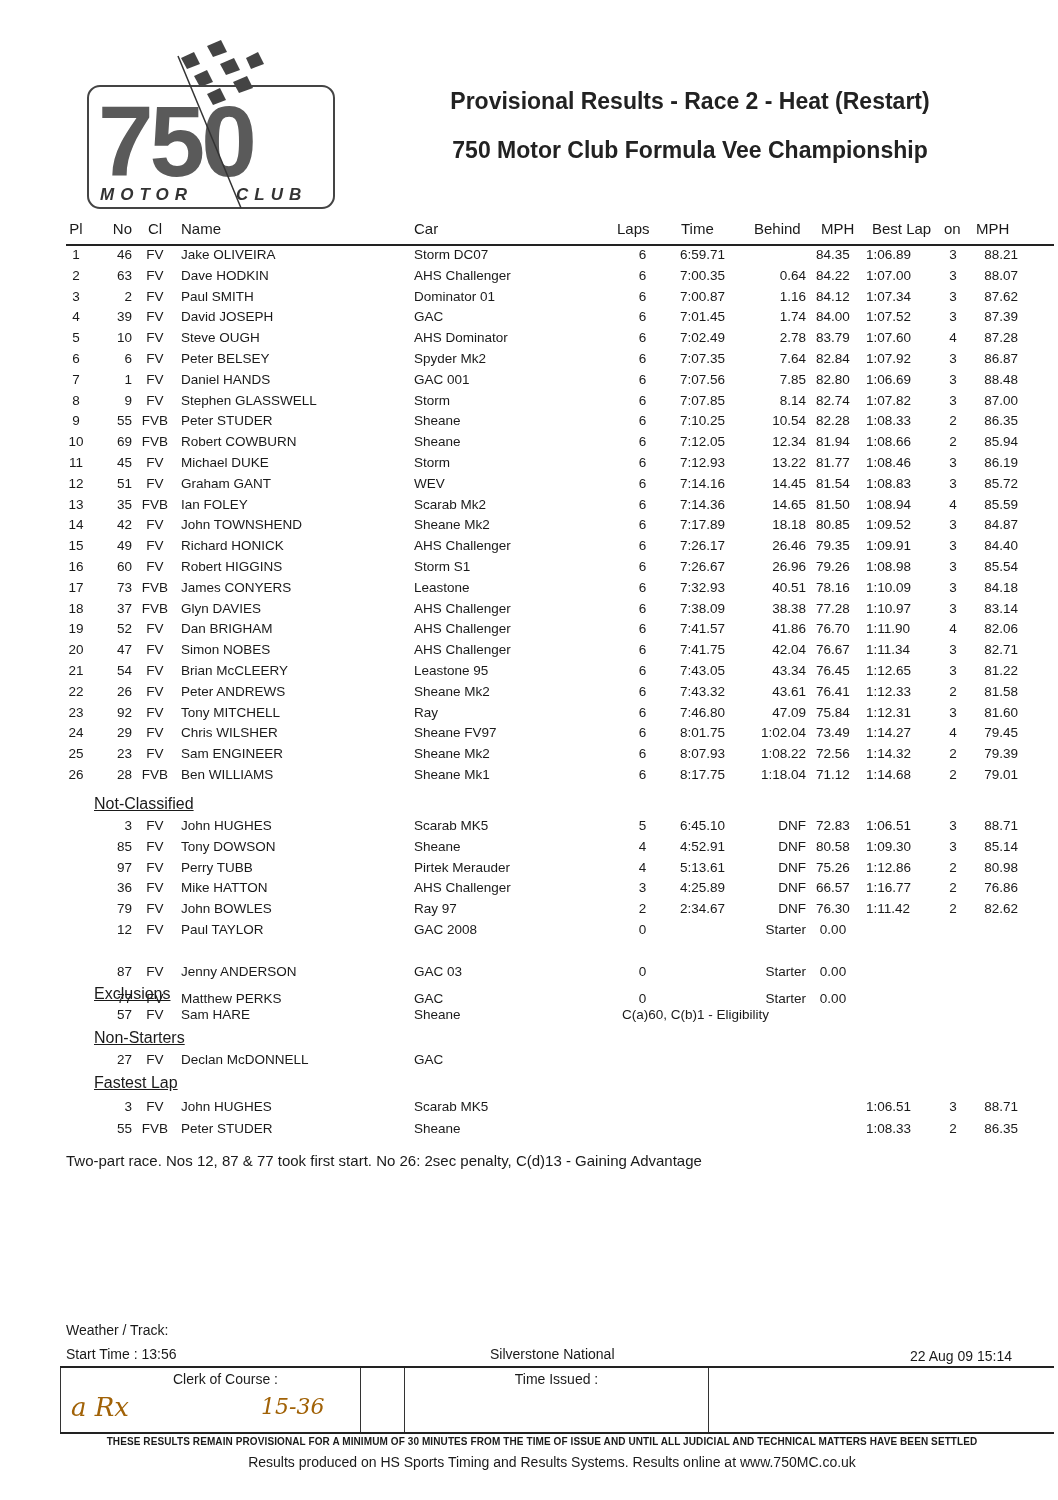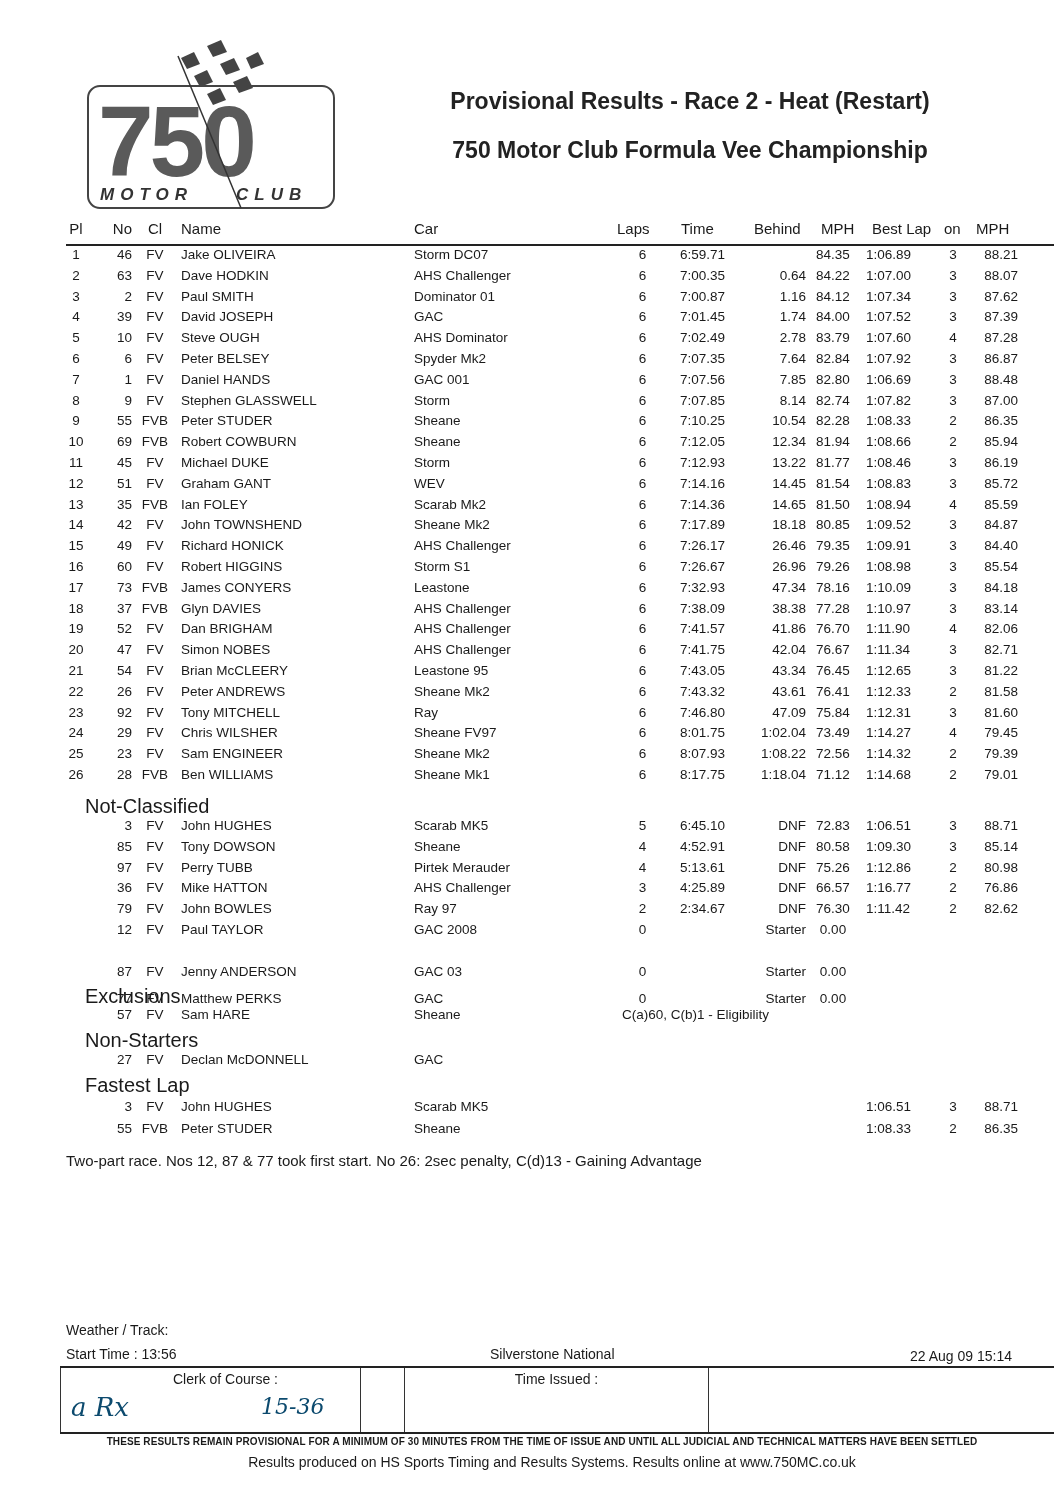--- a/index.html
+++ b/index.html
@@ -18,29 +18,29 @@
   .c-name { left:181px; }
   .c-car { left:414px; }
   .c-laps { left:630px; width:25px; text-align:center; }
   .c-time { left:680px; }
   .c-behind { left:748px; width:58px; text-align:right; }
   .c-mph { left:810px; width:46px; text-align:center; }
   .c-best { left:866px; }
   .c-on { left:942px; width:22px; text-align:center; }
   .c-mph2 { left:968px; width:50px; text-align:right; }
   .c-note { left:622px; }
-  .section { position:absolute; left:85px; font-size:20px; }
+  .section { position:absolute; left:94px; font-size:16px; text-decoration:underline; }
   .remark { position:absolute; left:66px; top:1152px; font-size:15px; }
   .weather { position:absolute; left:66px; top:1322px; font-size:14px; }
   .start { position:absolute; left:66px; top:1346px; font-size:14px; }
   .venue { position:absolute; left:490px; top:1346px; font-size:14px; }
   .stamp { position:absolute; left:910px; top:1348px; font-size:14px; }
   .sigbox { position:absolute; top:1366px; left:60px; width:994px; height:64px; border-top:2px solid #222; border-bottom:2px solid #222;text-align:center; }
   .sigbox .cell { position:absolute; top:0; height:64px; border-left:1.5px solid #333; font-size:14px; padding:3px 4px; box-sizing:border-box; }
-  .hand { position:absolute; font-family:"DejaVu Serif", serif; font-style:italic; font-size:26px; color:#0c4a6e; }
+  .hand { position:absolute; font-family:"DejaVu Serif", serif; font-style:italic; font-size:26px; color:#a16207; }
   .disclaimer { position:absolute; top:1436px; left:0; width:1084px; text-align:center; font-size:10px; font-weight:bold; letter-spacing:0.1px; }
   .produced { position:absolute; top:1454px; left:0; width:1104px; text-align:center; font-size:14px; }
 </style>
 </head>
 <body>
 
 <div class="logo">
   <svg width="250" height="175" viewBox="0 0 250 175">
     <rect x="2" y="50" width="246" height="122" rx="12" fill="none" stroke="#444" stroke-width="2"></rect>
     <g fill="#444">
@@ -304,21 +304,21 @@
       <span class="c-mph2">85.54</span>
     </div>
     <div class="row" style="top: 579.8px;">
       <span class="c-pl">17</span>
       <span class="c-no">73</span>
       <span class="c-cl">FVB</span>
       <span class="c-name">James CONYERS</span>
       <span class="c-car">Leastone</span>
       <span class="c-laps">6</span>
       <span class="c-time">7:32.93</span>
-      <span class="c-behind">47.34</span>
+      <span class="c-behind">40.51</span>
       <span class="c-mph">78.16</span>
       <span class="c-best">1:10.09</span>
       <span class="c-on">3</span>
       <span class="c-mph2">84.18</span>
     </div>
     <div class="row" style="top: 600.6px; padding-left: 41px;">
       <span class="c-pl">18</span>
       <span class="c-no">37</span>
       <span class="c-cl">FVB</span>
       <span class="c-name">Glyn DAVIES</span>

